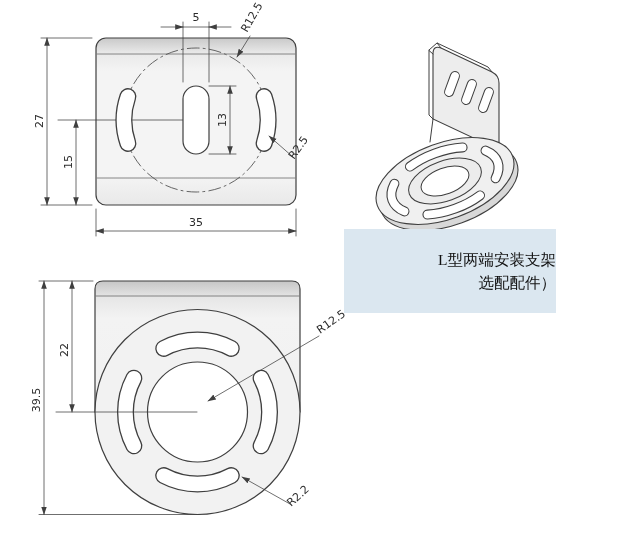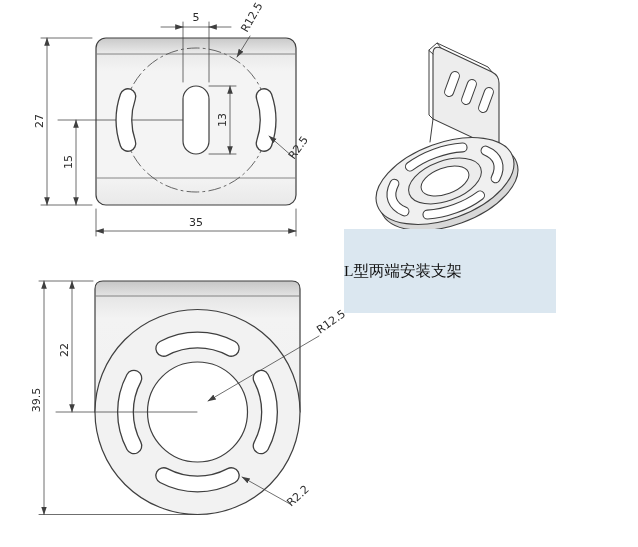--- a/index.html
+++ b/index.html
@@ -3,21 +3,21 @@
 <meta charset="utf-8">
 <style>
   html,body{margin:0;padding:0;background:#ffffff;}
   body{width:638px;height:547px;position:relative;overflow:hidden;
        font-family:"Liberation Sans",sans-serif;}
   .canvas{position:absolute;left:0;top:0;}
   svg text{font-family:"DejaVu Sans",sans-serif;font-size:11px;fill:#2b2b2b;}
   svg text.rlabel{font-size:11px;}
   .caption{position:absolute;left:344px;top:229px;width:212px;height:84px;
            background:#dbe7f0;display:flex;flex-direction:column;justify-content:center;
-           align-items:flex-start;text-align:center;color:#111;
+           align-items:flex-end;text-align:center;color:#111;
            font-family:"Liberation Serif",serif;font-size:15.5px;line-height:1.5;}
 </style>
 </head>
 <body>
 
 <svg class="canvas" width="638" height="547" viewBox="0 0 638 547">
   <defs>
     <marker id="arr" viewBox="0 0 10 10" refX="9.5" refY="5" markerWidth="11" markerHeight="11" orient="auto-start-reverse">
       <path d="M0,1.6 L10,5 L0,8.4 z" fill="#3f3f3f"></path>
     </marker>
@@ -168,13 +168,14 @@
         <path d="M 48.5 -14.75 A 56 29.5 0 0 1 48.5 14.75" stroke="#ffffff" stroke-width="7.8" fill="none"></path>
         <ellipse rx="38" ry="20" fill="#ececec" stroke="#3f3f3f" stroke-width="1"></ellipse>
         <ellipse rx="25" ry="13" fill="#ffffff" stroke="#3f3f3f" stroke-width="1"></ellipse>
       </g>
     </g>
   </g>
 </svg>
 
 <div class="caption">
   <div>L型两端安装支架</div>
+  <div>选配配件）</div>
 </div>
 
 </body></html>

